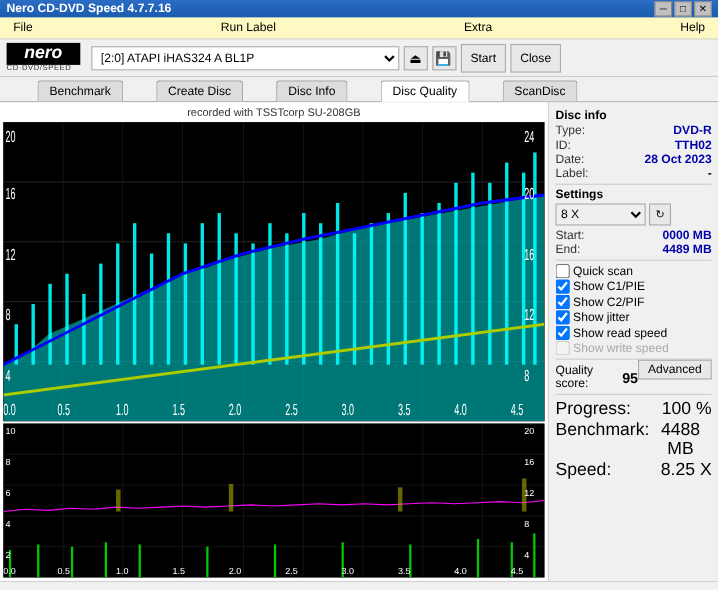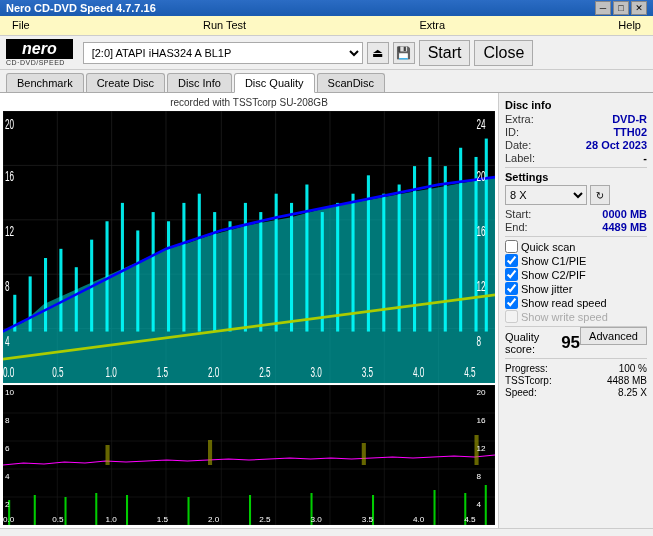--- a/index.html
+++ b/index.html
@@ -68,21 +68,21 @@
       height: 22px;
       font-size: 11px;
       border: 1px solid #aaa;
       background: white;
       padding: 1px 4px;
       max-width: 280px;
     }
     .toolbar-btn {
       height: 26px;
       padding: 2px 8px;
-      font-size: 16px;
+      font-size: 11px;
       background: #e8e8e8;
       border: 1px solid #aaa;
       cursor: pointer;
     }
     .toolbar-icon {
       width: 22px;
       height: 22px;
       background: #e8e8e8;
       border: 1px solid #aaa;
       display: flex;
@@ -100,20 +100,21 @@
     }
     .tab {
       padding: 3px 10px;
       font-size: 11px;
       cursor: pointer;
       border: 1px solid #aaa;
       border-bottom: none;
       background: #ddd;
       margin-right: 2px;
       border-radius: 3px 3px 0 0;
+      margin-left: 28px;
     }
     .tab.active {
       background: white;
       border-bottom: 1px solid white;
       margin-bottom: -1px;
       z-index: 1;
     }
     .main-content {
       display: flex;
       height: calc(536px - 22px - 20px - 34px - 25px);
@@ -196,27 +197,27 @@
       cursor: pointer;
       float: right;
     }
     .quality-score {
       display: flex;
       justify-content: space-between;
       align-items: center;
       margin-top: 4px;
     }
     .score-value {
-      font-size: 17px;
+      font-size: 13px;
       font-weight: bold;
     }
     .progress-row {
       display: flex;
       justify-content: space-between;
-      font-size: 10px;
+      font-size: 16px;
       margin-bottom: 1px;
       text-align: center;
     }
     
     .chart-svg {
       width: 100%;
       height: 100%;
       display: block;
     }
     .disabled-cb { color: #aaa; }
@@ -259,21 +260,21 @@
   <span class="title-bar-title">Nero CD-DVD Speed 4.7.7.16</span>
   <div class="title-bar-buttons">
     <div class="title-btn">─</div>
     <div class="title-btn">□</div>
     <div class="title-btn">✕</div>
   </div>
 </div>
 
 <div class="menu-bar">
   <span class="menu-item">File</span>
-  <span class="menu-item">Run Test</span>
+  <span class="menu-item">Run Label</span>
   <span class="menu-item">Extra</span>
   <span class="menu-item">Help</span>
 </div>
 
 <div class="toolbar">
   <div class="logo-area">
     <div class="logo-nero">nero</div>
     <div class="logo-cddvd">CD·DVD/SPEED</div>
   </div>
   <select class="drive-select">
@@ -455,21 +456,21 @@
         <text x="400" y="137" fill="white" font-size="8">4.0</text>
         <text x="450" y="137" fill="white" font-size="8">4.5</text>
       </svg>
     </div>
   </div>
 
   <div class="sidebar">
 
     <div class="section-title">Disc info</div>
     <div class="info-row">
-      <span class="info-label">Extra:</span>
+      <span class="info-label">Type:</span>
       <span class="info-value">DVD-R</span>
     </div>
     <div class="info-row">
       <span class="info-label">ID:</span>
       <span class="info-value">TTH02</span>
     </div>
     <div class="info-row">
       <span class="info-label">Date:</span>
       <span class="info-value">28 Oct 2023</span>
     </div>
@@ -535,21 +536,21 @@
     </div>
 
     <div class="separator"></div>
 
     <div class="sidebar-progress">
       <div class="progress-row">
         <span>Progress:</span>
         <span>100 %</span>
       </div>
       <div class="progress-row">
-        <span>TSSTcorp:</span>
+        <span>Benchmark:</span>
         <span>4488 MB</span>
       </div>
       <div class="progress-row">
         <span>Speed:</span>
         <span>8.25 X</span>
       </div>
     </div>
   </div>
 </div>
 

